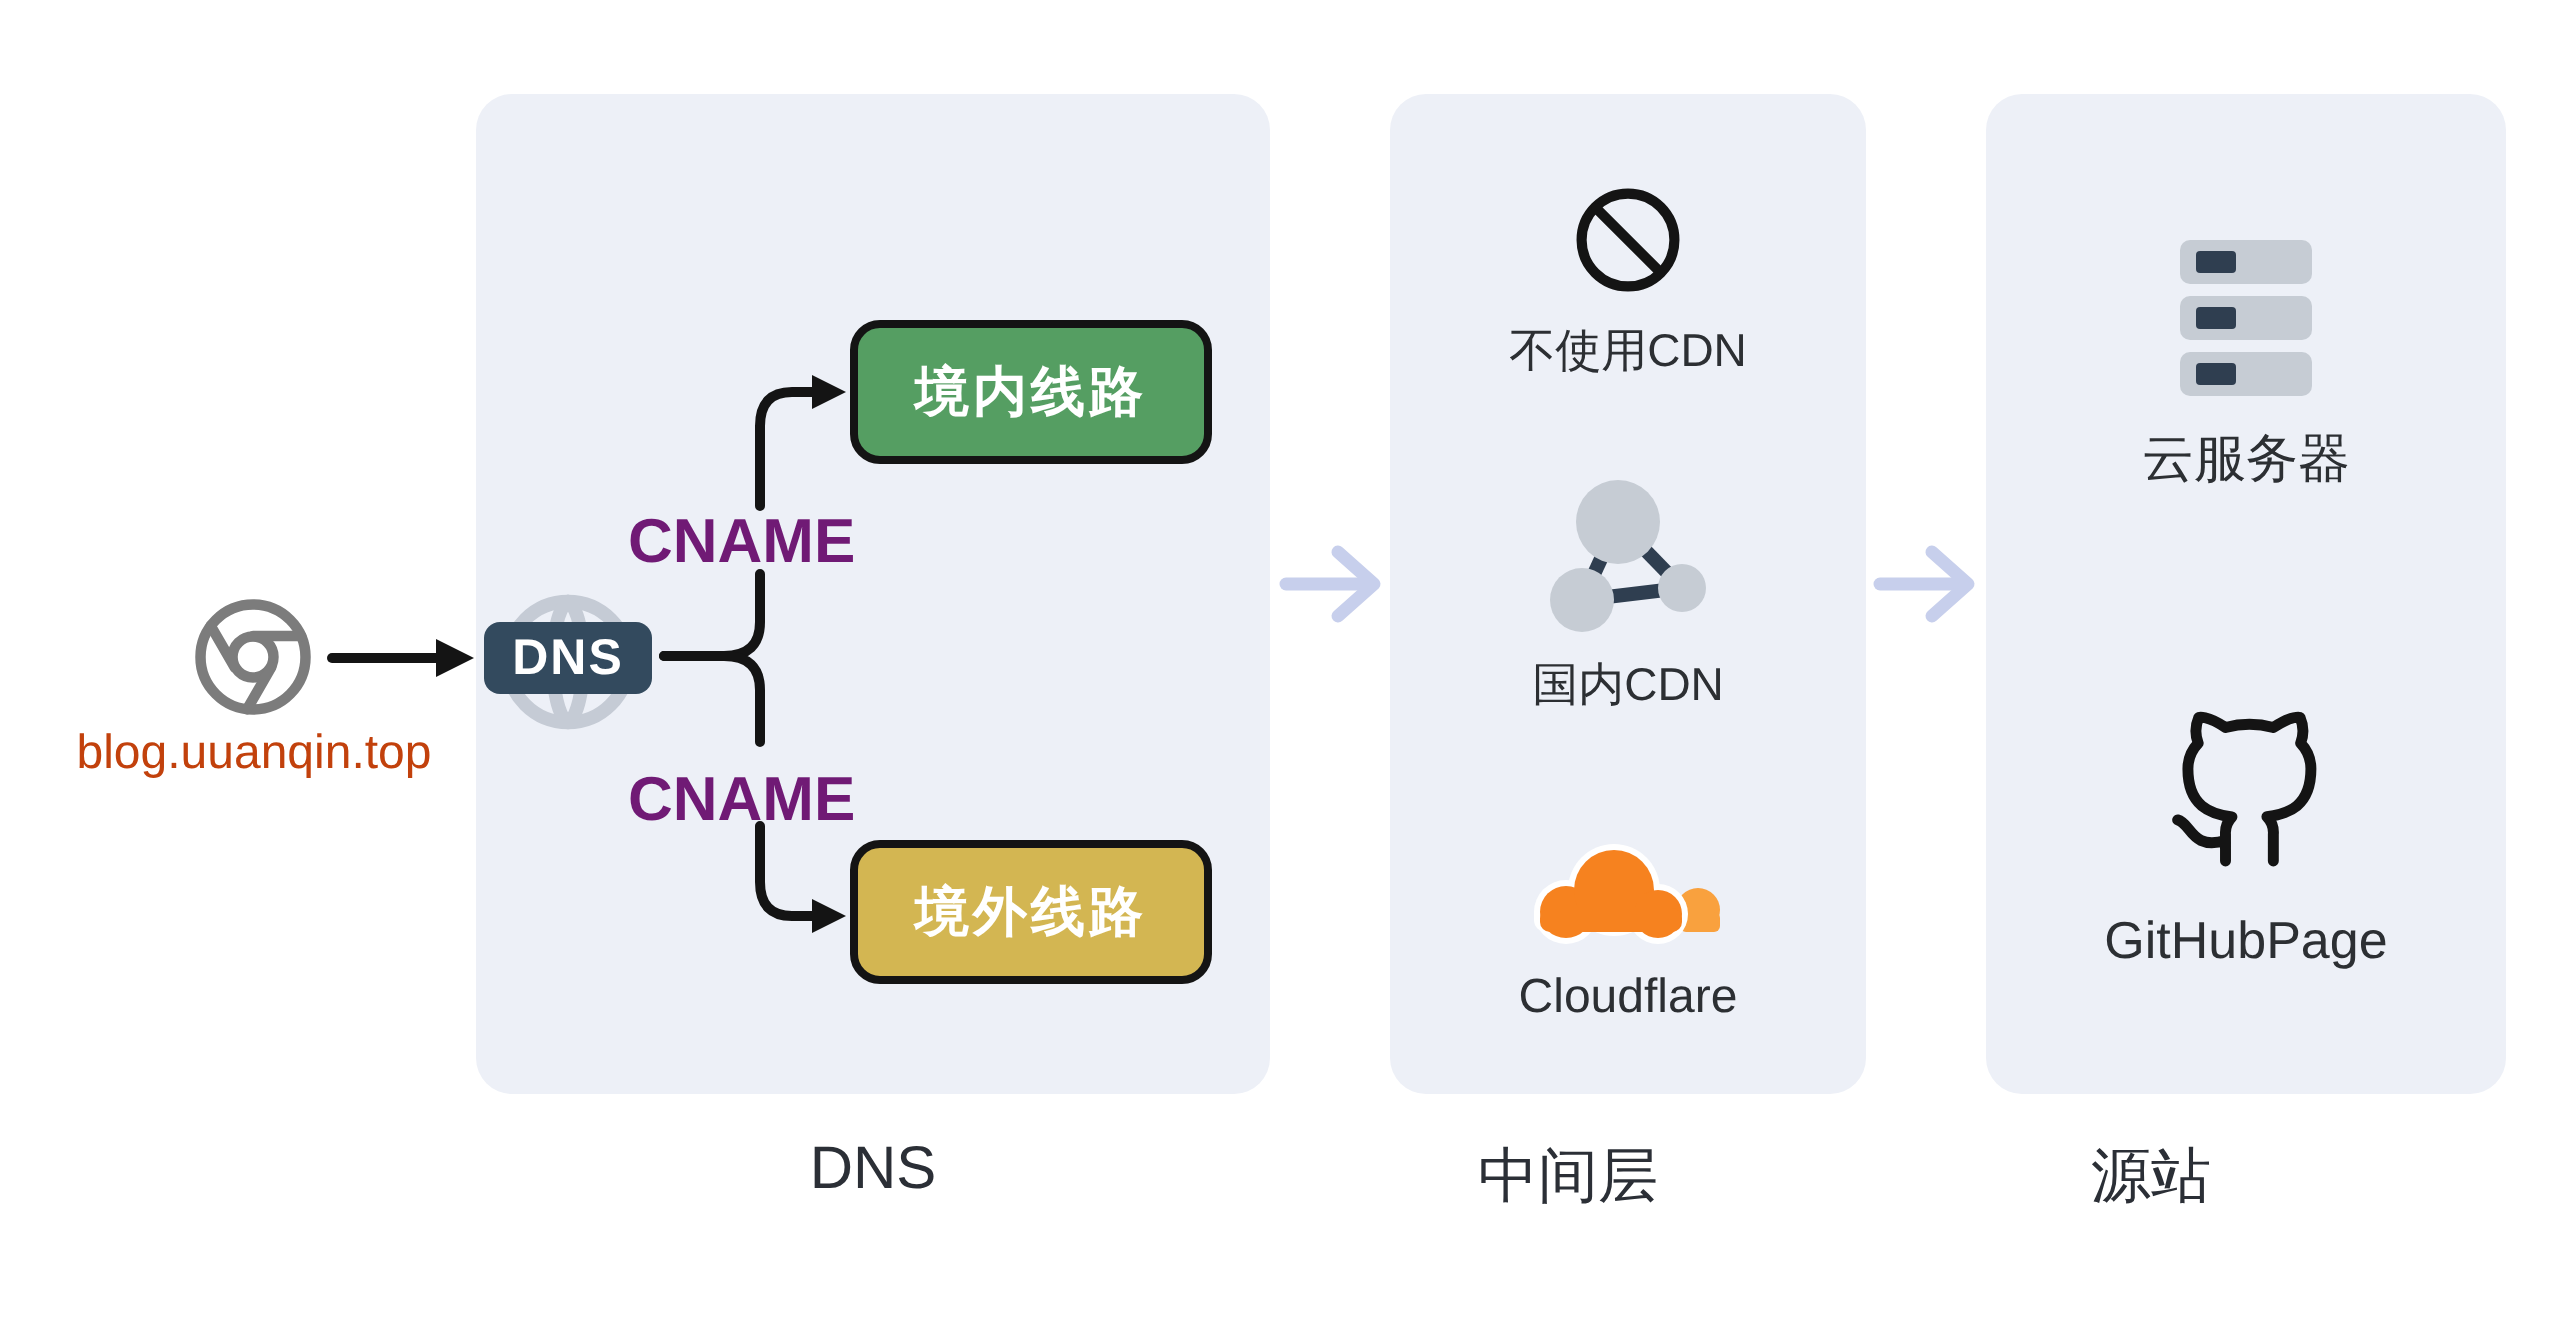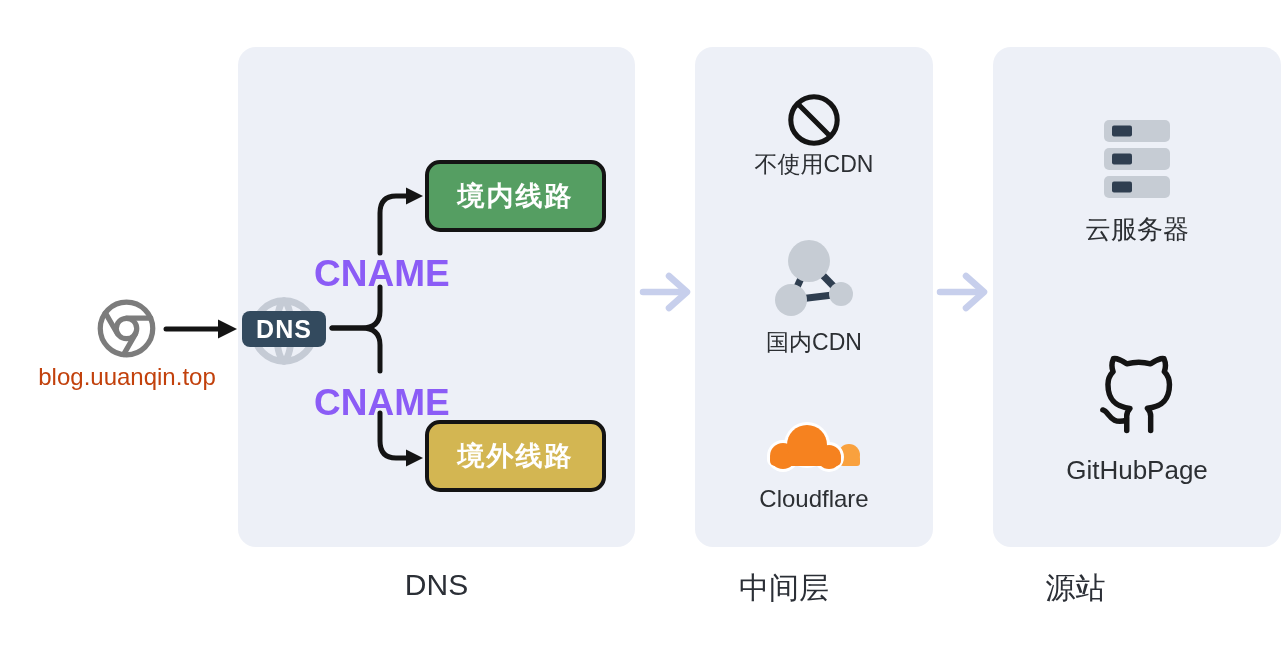--- a/index.html
+++ b/index.html
@@ -8,44 +8,44 @@
   .abs{position:absolute;}
   svg{display:block;}
 
   
   .connectors{position:absolute;left:0;top:0;width:1282px;height:660px;pointer-events:none;z-index:6;}
 
   
   .panel{position:absolute;top:47px;height:500px;background:#edf0f7;border-radius:18px;z-index:1;}
   .panel-dns{left:238px;width:397px;}
   .panel-middle{left:695px;width:238px;}
-  .panel-origin{left:993px;width:288px;border-radius:18px;}
+  .panel-origin{left:993px;width:260px;border-radius:18px;}
 
   
   .client-icon{left:95px;top:297px;width:63px;height:63px;z-index:2;}
   .client-label{left:36px;top:363px;width:182px;text-align:center;font-size:24px;color:#c2410c;z-index:2;}
 
   
   .globe{left:7px;top:245px;width:78px;height:78px;}
   .dns-badge{left:4px;top:264px;width:84px;height:36px;background:#334a5e;border-radius:8px;
              color:#fff;font-weight:bold;font-size:25px;letter-spacing:1px;line-height:36px;
              text-align:center;z-index:3;}
-  .cname{width:130px;text-align:right;font-size:37px;font-weight:bold;color:#8b5cf6;z-index:4;}
+  .cname{width:130px;text-align:left;font-size:31px;font-weight:bold;color:#701a75;z-index:4;}
   .cname-upper{left:76px;top:206px;}
   .cname-lower{left:76px;top:335px;}
   .route-box{left:187px;width:181px;height:72px;border:4px solid #141414;border-radius:15px;
              box-sizing:border-box;color:#ffffff;font-size:27px;font-weight:bold;text-align:center;
              line-height:64px;letter-spacing:2px;z-index:3;}
   .route-green{top:113px;background:#559e62;}
   .route-yellow{top:373px;background:#d3b652;}
 
   
   .col-item{position:absolute;left:0;right:0;display:flex;flex-direction:column;align-items:center;}
   .col-item .cap{color:#2c2f33;}
-  .cap-23{font-size:23px;}
+  .cap-23{font-size:23px;margin-top:11px;}
   .cap-24{font-size:24px;margin-top:9px;color:#3a3a3a;}
   .cap-26{font-size:26px;margin-top:14px;}
 
   
   .caption{position:absolute;top:568px;text-align:center;font-size:30px;color:#2b2f36;z-index:2;}
   .caption-dns{left:238px;width:397px;}
   .caption-middle{left:665px;width:238px;}
   .caption-origin{left:956px;width:239px;}
 </style>
 </head>

